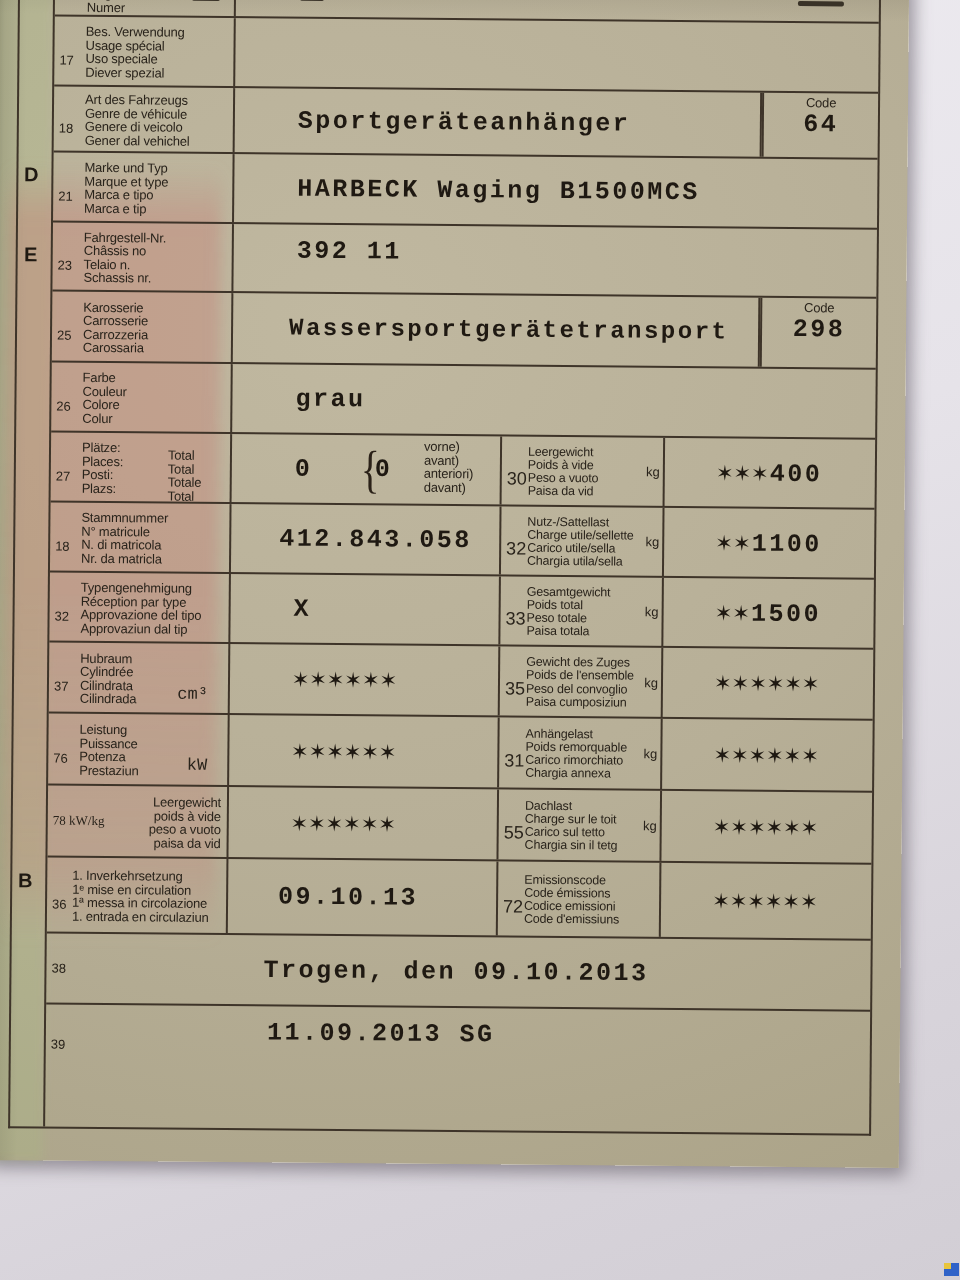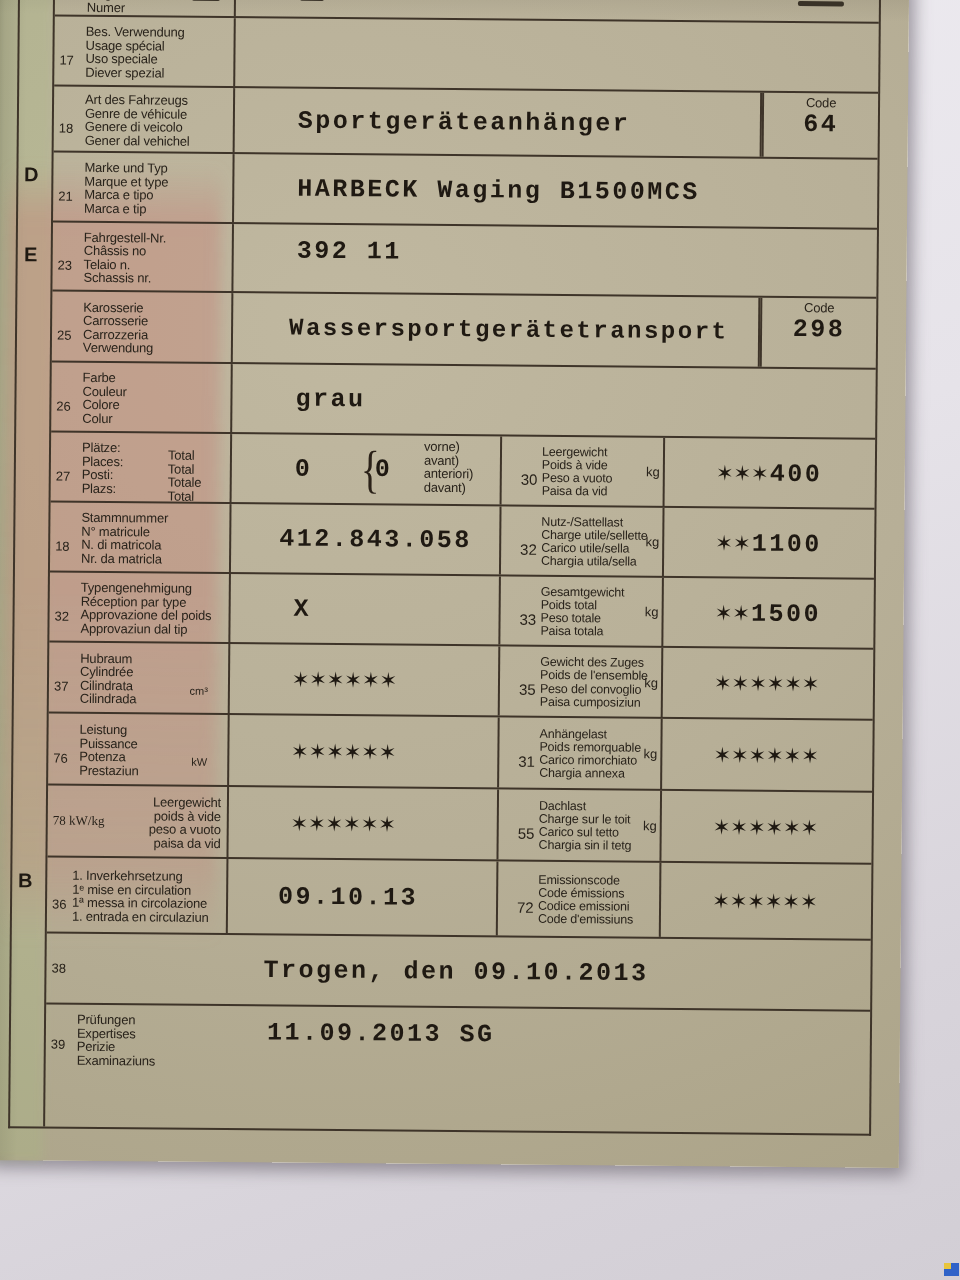--- a/index.html
+++ b/index.html
@@ -31,26 +31,26 @@
     justify-content:flex-start;padding-left:5px;transform:translateY(9px);}
   .labels{flex:1;display:flex;flex-direction:column;justify-content:center;padding-top:2px;}
   .cell-value{flex:1;display:flex;align-items:center;padding-left:63px;position:relative;box-sizing:border-box;}
   .cell-code{width:116px;flex:0 0 auto;border-left:2px solid #3e3429;box-sizing:border-box;
     display:flex;flex-direction:column;align-items:center;padding-top:3px;}
   .cell-vleft{width:270px;flex:0 0 auto;border-right:2px solid #3e3429;box-sizing:border-box;
     display:flex;align-items:center;padding-left:63px;position:relative;}
   .cell-mid{width:163px;flex:0 0 auto;border-right:2px solid #3e3429;box-sizing:border-box;
     display:flex;position:relative;}
   .cell-rval{flex:1;display:flex;align-items:center;justify-content:center;}
-  .midnum{width:21px;flex:0 0 auto;font-size:15px;color:#29231b;display:flex;align-items:center;
-    padding-left:19px;transform:translateY(8px);}
+  .midnum{width:21px;flex:0 0 auto;font-size:18px;color:#29231b;display:flex;align-items:center;
+    padding-left:5px;transform:translateY(8px);}
   .midlabels{flex:1;display:flex;flex-direction:column;justify-content:center;padding-top:2px;}
   .midlabels .lbl{font-size:12.5px;line-height:13.2px;}
   .unit{position:absolute;right:3px;top:50%;transform:translateY(-50%);font-size:13px;color:#29231b;}
-  .unit-inlabel{position:absolute;right:20px;top:50%;transform:translateY(6px);font-size:11px;color:#29231b;}
+  .unit-inlabel{position:absolute;right:20px;top:50%;transform:translateY(6px);font-size:17px;color:#29231b;font-family:Liberation Mono, monospace;}
   .tw{font-family:"Liberation Mono","DejaVu Sans Mono",monospace;font-weight:bold;
     font-size:25px;letter-spacing:2.5px;color:#1f1912;white-space:pre;}
   .tw.small{font-size:24px;}
   .mletter{position:absolute;font-size:20px;font-weight:bold;color:#1f1912;width:24px;text-align:center;left:1px;}
   .targa-labels{position:absolute;left:32px;bottom:1px;}
   .frag{position:absolute;background:#241d15;border-radius:2px;opacity:.85;z-index:3;}
   .brace{position:absolute;left:126px;top:50%;transform:translateY(-50%) scaleX(.75);
     font-family:"Liberation Serif",serif;font-size:52px;font-weight:400;color:#2a2118;}
   .zero2{position:absolute;left:143px;top:50%;transform:translateY(-50%);}
   .frontlabels{position:absolute;left:192px;top:4px;}
@@ -153,21 +153,21 @@
           </div>
         </div>
 
         <div class="row" style="height:71px;">
           <div class="cell-label">
             <div class="rownum">25</div>
             <div class="labels">
               <div class="lbl">Karosserie</div>
               <div class="lbl">Carrosserie</div>
               <div class="lbl">Carrozzeria</div>
-              <div class="lbl">Verwendung</div>
+              <div class="lbl">Carossaria</div>
             </div>
           </div>
           <div class="cell-value" style="border-right:2px solid #3e3429;padding-left:56px;">
             <span class="tw small">Wassersportgerätetransport</span>
           </div>
           <div class="cell-code">
             <div class="lbl">Code</div>
             <span class="tw">298</span>
           </div>
         </div>
@@ -256,21 +256,21 @@
             <span class="tw">✶✶1100</span>
           </div>
         </div>
 
         <div class="row" style="height:70px;">
           <div class="cell-label">
             <div class="rownum">32</div>
             <div class="labels">
               <div class="lbl">Typengenehmigung</div>
               <div class="lbl">Réception par type</div>
-              <div class="lbl">Approvazione del poids</div>
+              <div class="lbl">Approvazione del tipo</div>
               <div class="lbl">Approvaziun dal tip</div>
             </div>
           </div>
           <div class="cell-vleft">
             <span class="tw">X</span>
           </div>
           <div class="cell-mid">
             <div class="midnum">33</div>
             <div class="midlabels">
               <div class="lbl">Gesamtgewicht</div>
@@ -399,26 +399,20 @@
         </div>
 
         <div class="row" style="height:71px;">
           <div class="rownum" style="transform:none;align-items:center;text-align:right;">38</div>
           <span class="tw r38-val">Trogen, den 09.10.2013</span>
         </div>
 
         <div class="row">
           <div class="cell-label noborder" style="align-items:flex-start;">
             <div class="rownum" style="transform:translateY(18px);align-items:flex-start;padding-top:14px;">39</div>
-            <div class="labels" style="justify-content:flex-start;padding-top:8px;flex:none;">
-              <div class="lbl">Prüfungen</div>
-              <div class="lbl">Expertises</div>
-              <div class="lbl">Perizie</div>
-              <div class="lbl">Examinaziuns</div>
-            </div>
           </div>
           <div class="r39-val">
             <span class="tw">11.09.2013 SG</span>
           </div>
         </div>
 
       </div>
     </div>
   </div>
 

